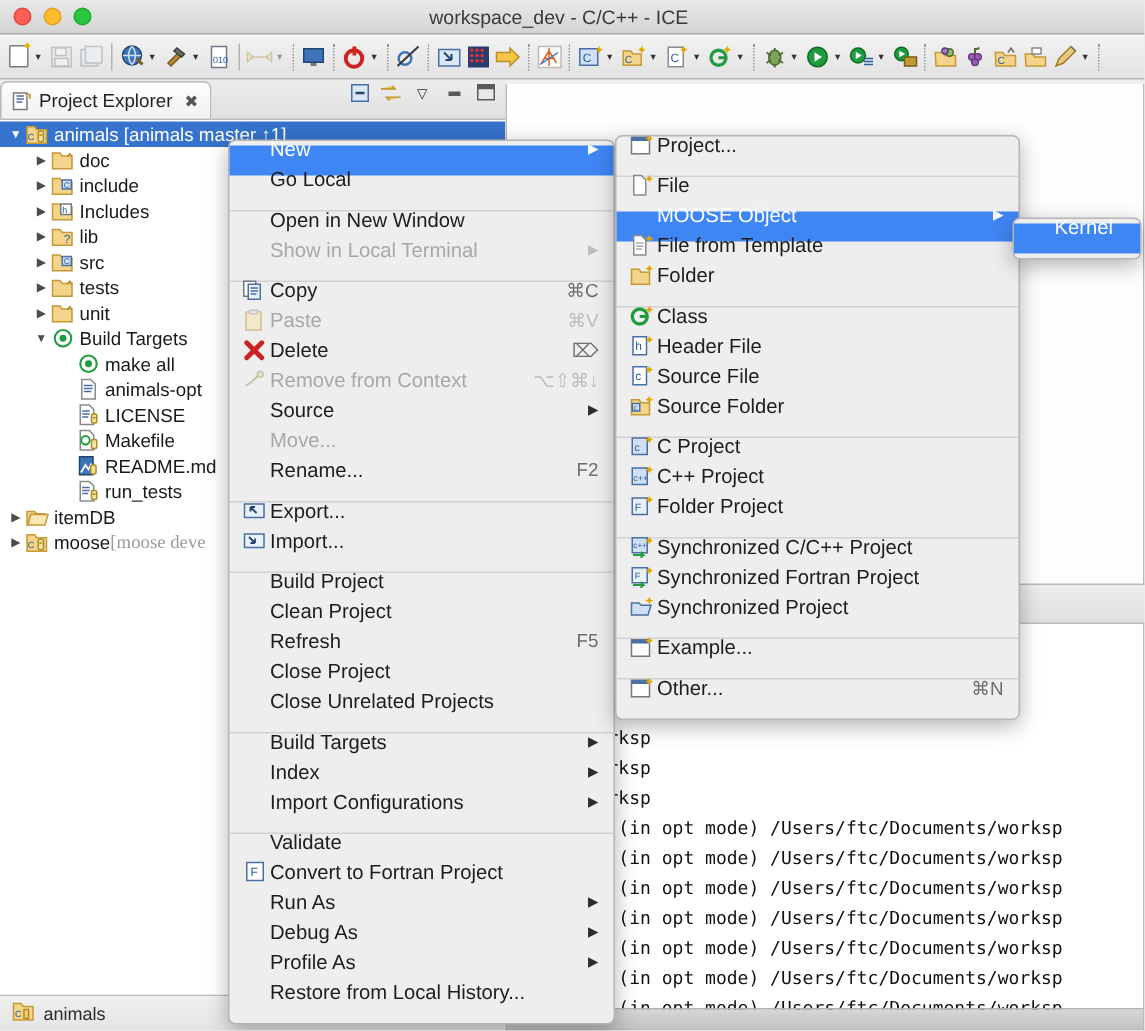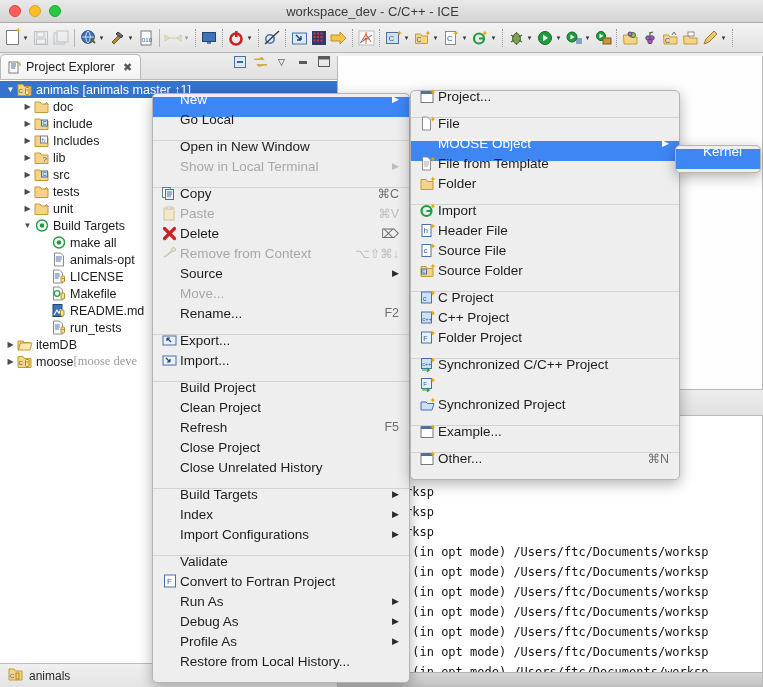--- a/index.html
+++ b/index.html
@@ -802,21 +802,21 @@
         <span class="mic"></span>
         <span class="mtext">Refresh</span>
         <span class="macc">F5</span>
       </div>
       <div class="mi">
         <span class="mic"></span>
         <span class="mtext">Close Project</span>
       </div>
       <div class="mi">
         <span class="mic"></span>
-        <span class="mtext">Close Unrelated History</span>
+        <span class="mtext">Close Unrelated Projects</span>
       </div>
       <div class="msep"></div>
       <div class="mi">
         <span class="mic"></span>
         <span class="mtext">Build Targets</span>
         <span class="marrow">▶</span>
       </div>
       <div class="mi">
         <span class="mic"></span>
         <span class="mtext">Index</span>
@@ -909,21 +909,21 @@
       </div>
       <div class="msep"></div>
       <div class="mi">
         <span class="mic">
           <svg width="16" height="15" viewBox="0 0 16 15">
             <circle cx="6.5" cy="8" r="5" fill="none" stroke="#1f9d3e" stroke-width="2.2"></circle>
             <rect x="6.5" y="7" width="5" height="2" fill="#1f9d3e"></rect>
             <text x="9.5" y="6" font-size="8" fill="#e0a800">✦</text>
           </svg>
         </span>
-        <span class="mtext">Import</span>
+        <span class="mtext">Class</span>
       </div>
       <div class="mi">
         <span class="mic">
           <svg width="16" height="15" viewBox="0 0 16 15">
             <rect x="2" y="1.5" width="9" height="12" fill="#fff" stroke="#4a6fa5"></rect>
             <text x="3.5" y="10" font-size="8" fill="#2a5d9e" font-family="sans-serif">h</text>
             <text x="9.5" y="6" font-size="8" fill="#e0a800">✦</text>
           </svg>
         </span>
         <span class="mtext">Header File</span>
@@ -994,20 +994,21 @@
       </div>
       <div class="mi">
         <span class="mic">
           <svg width="16" height="15" viewBox="0 0 16 15">
             <rect x="1.5" y="1.5" width="10" height="10" fill="#e8f0f8" stroke="#4a6fa5"></rect>
             <text x="3.2" y="8.8" font-size="6" fill="#2a5d9e" font-family="sans-serif">F</text>
             <path d="M2 13h7l-2-2M9 13l-2 2" stroke="#1f9d3e" fill="none" stroke-width="1.2"></path>
             <text x="9.5" y="6" font-size="8" fill="#e0a800">✦</text>
           </svg>
         </span>
+        <span class="mtext">Synchronized Fortran Project</span>
       </div>
       <div class="mi">
         <span class="mic">
           <svg width="16" height="15" viewBox="0 0 16 15">
             <path d="M1 5h5l1.5 1.5H14L12 13H1z" fill="#cfe0f5" stroke="#4a6fa5"></path>
             <text x="9.5" y="6" font-size="8" fill="#e0a800">✦</text>
           </svg>
         </span>
         <span class="mtext">Synchronized Project</span>
       </div>

